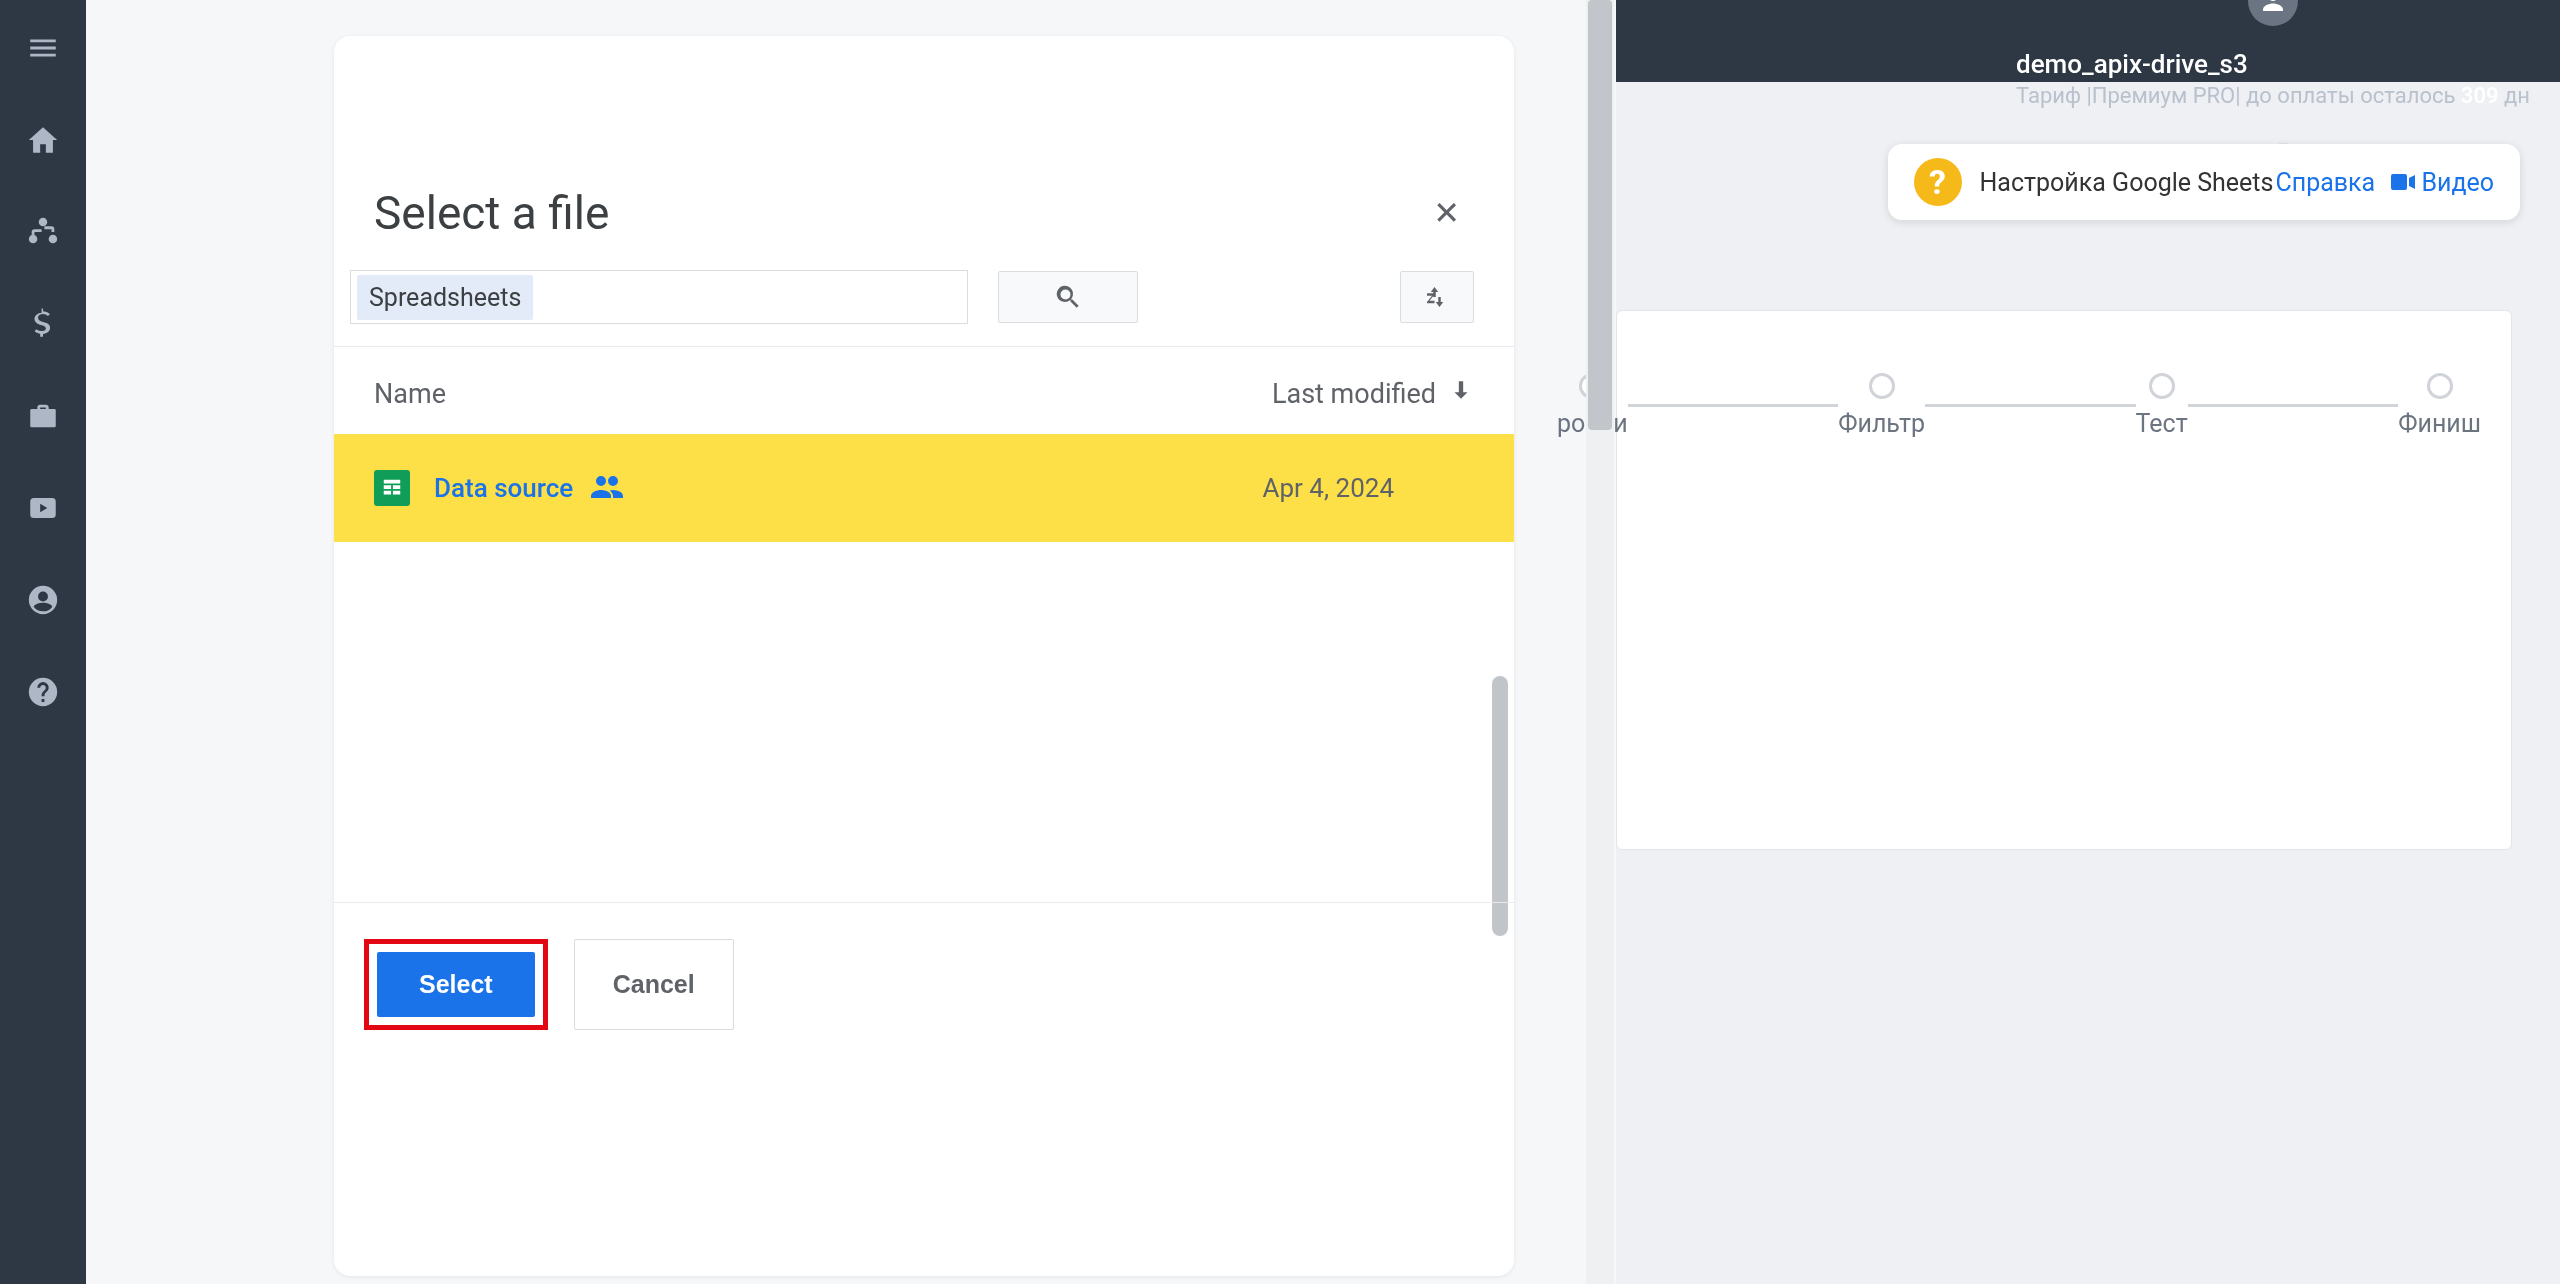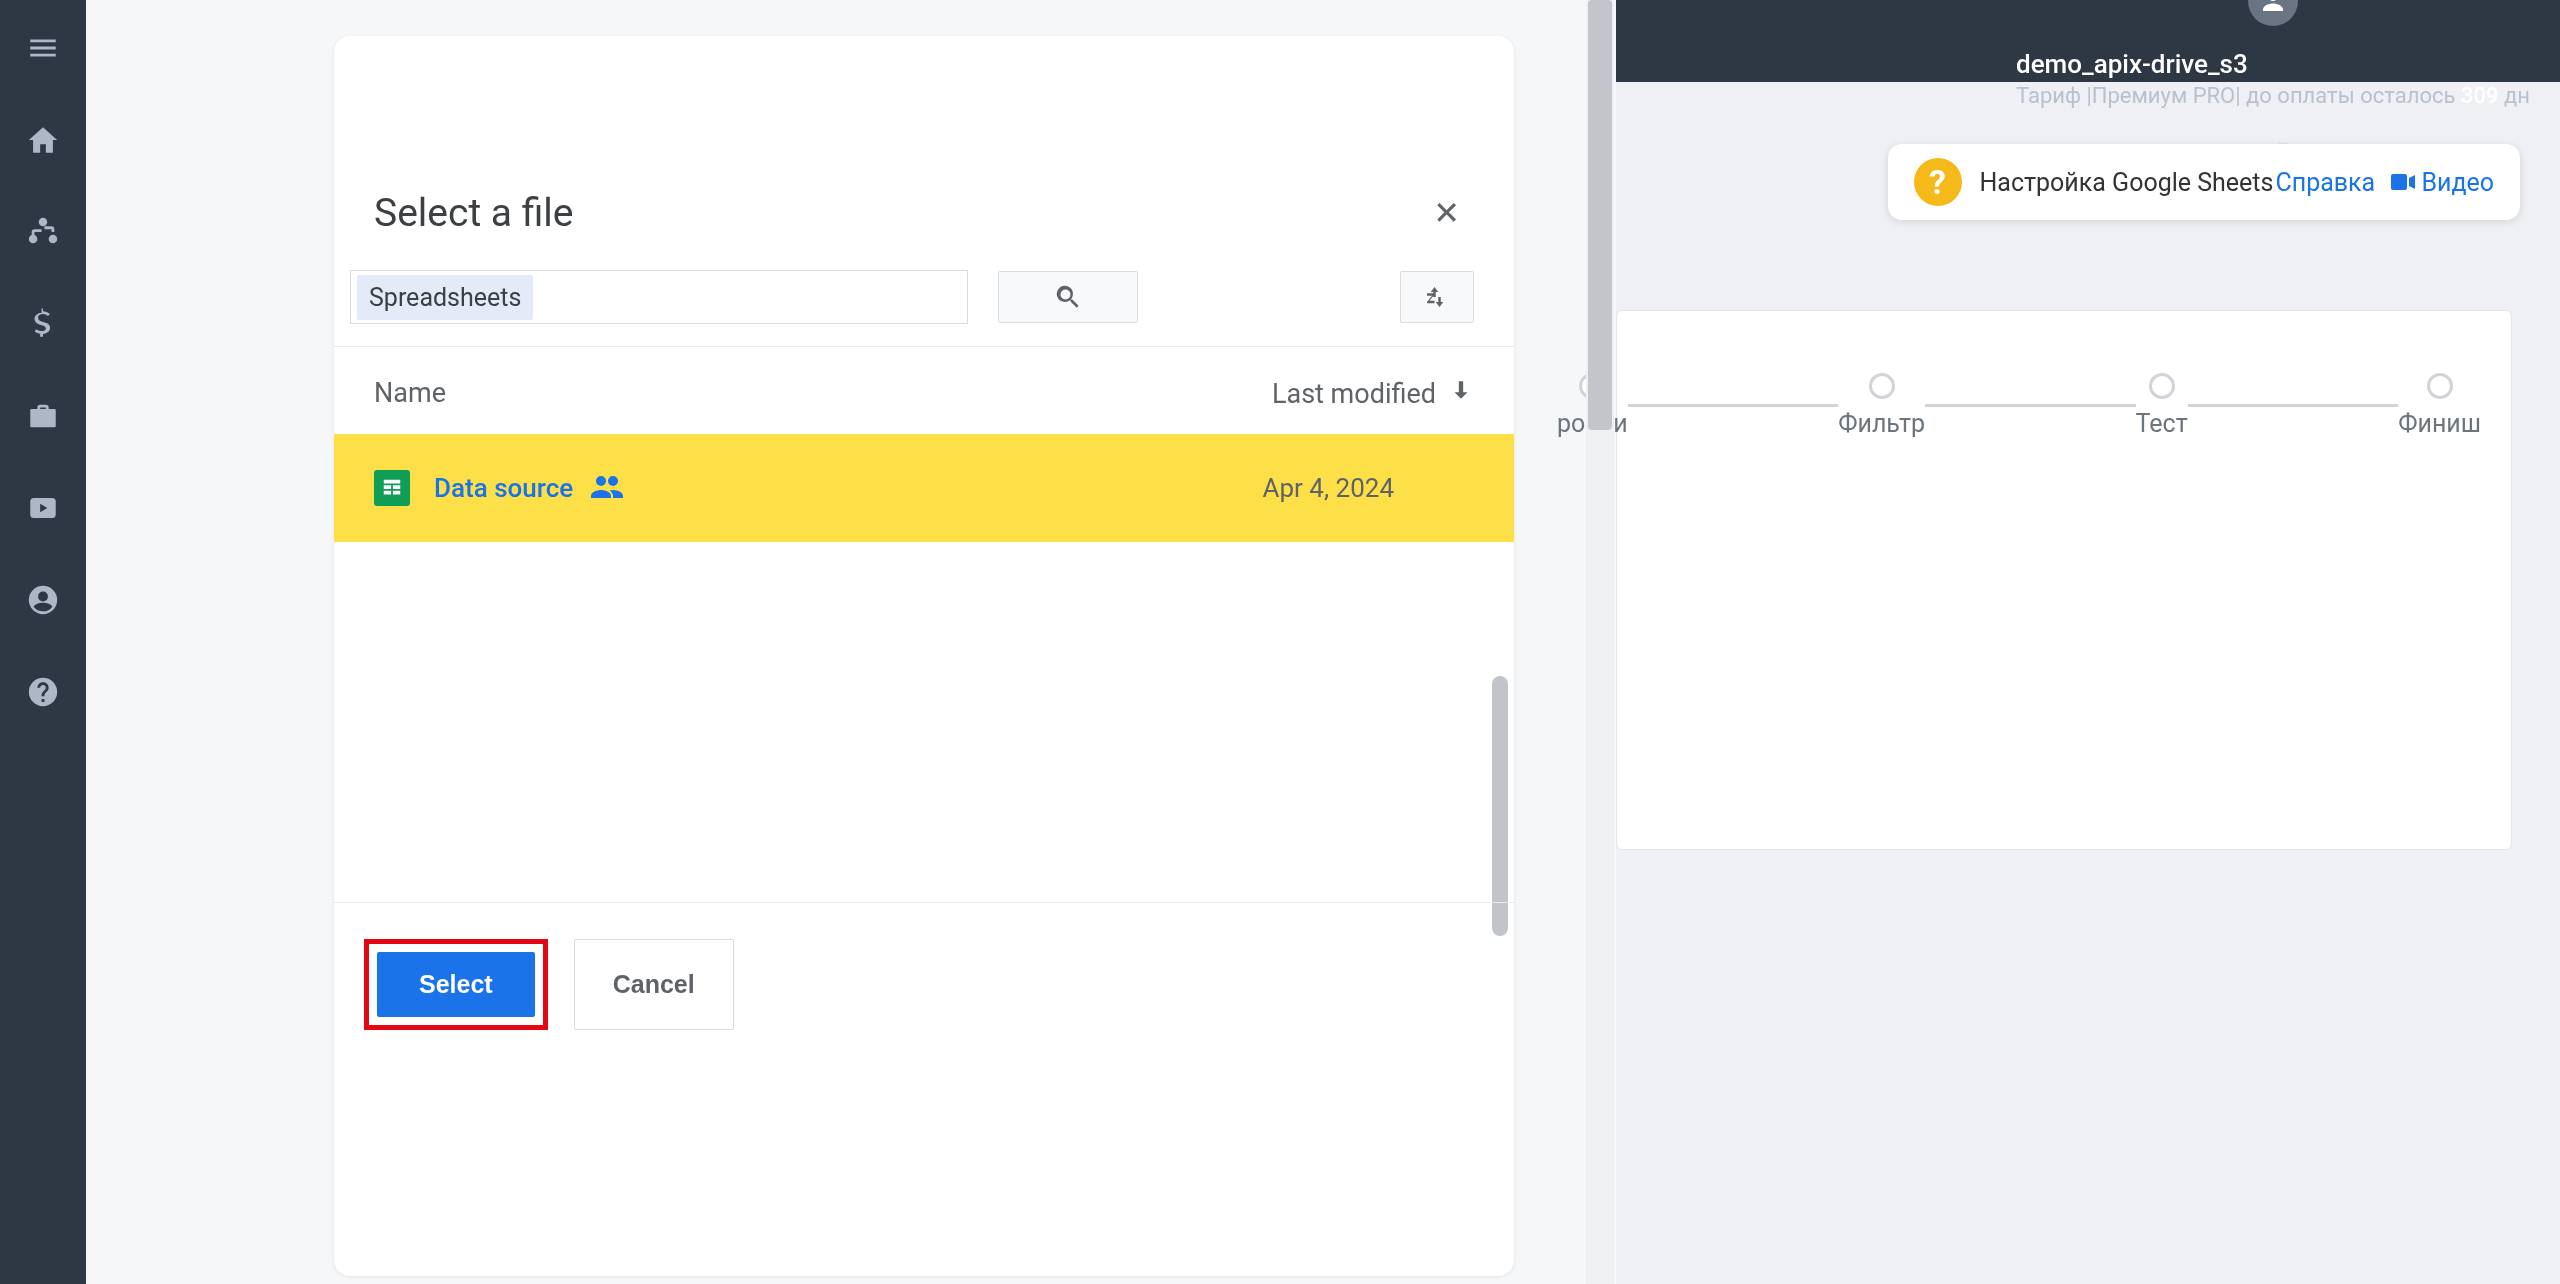--- a/index.html
+++ b/index.html
@@ -190,21 +190,21 @@
   border-radius: 16px;
   box-shadow: 0 1px 4px rgba(0,0,0,0.08);
   z-index: 70;
 }
 .picker-header {
   padding: 150px 40px 30px 40px;
   display: flex;
   align-items: center;
   justify-content: space-between;
 }
-.picker-title { font-size: 39px; color: #3c4043; font-weight: 400; }
+.picker-title { font-size: 46px; color: #3c4043; font-weight: 400; }
 .picker-close {
   color: #5f6368;
   font-size: 32px;
   cursor: pointer;
   padding: 8px 14px;
 }
 .picker-toolbar {
   padding: 0 40px 22px 16px;
   display: flex;
   align-items: center;
@@ -234,21 +234,21 @@
   align-items: center;
   justify-content: center;
   cursor: pointer;
   border-radius: 2px;
 }
 .tool-btn svg { width: 30px; height: 30px; fill: #5f6368; }
 .tool-btn.sort { margin-left: auto; width: 74px; }
 
 .picker-list-header {
   display: flex;
-  align-items: flex-start;
+  align-items: center;
   padding: 30px 40px 24px 40px;
   border-top: 1px solid #e8eaed;
   font-size: 27px;
   color: #5f6368;
 }
 .col-name { flex: 1; }
 .col-modified { display: flex; align-items: center; gap: 12px; }
 .sort-arrow svg { width: 26px; height: 26px; fill: #5f6368; }
 
 .file-row {

